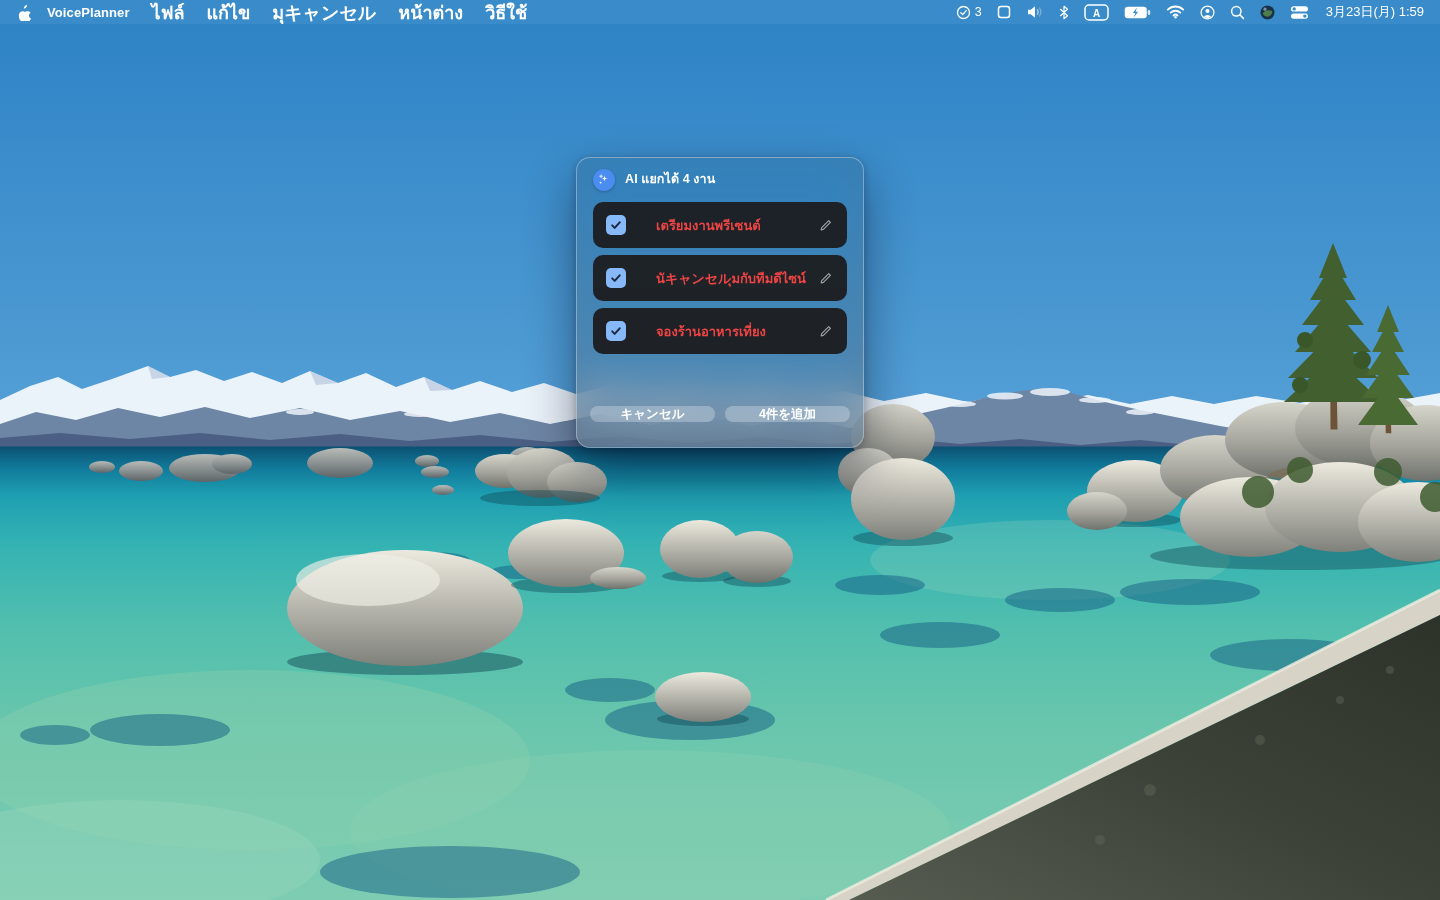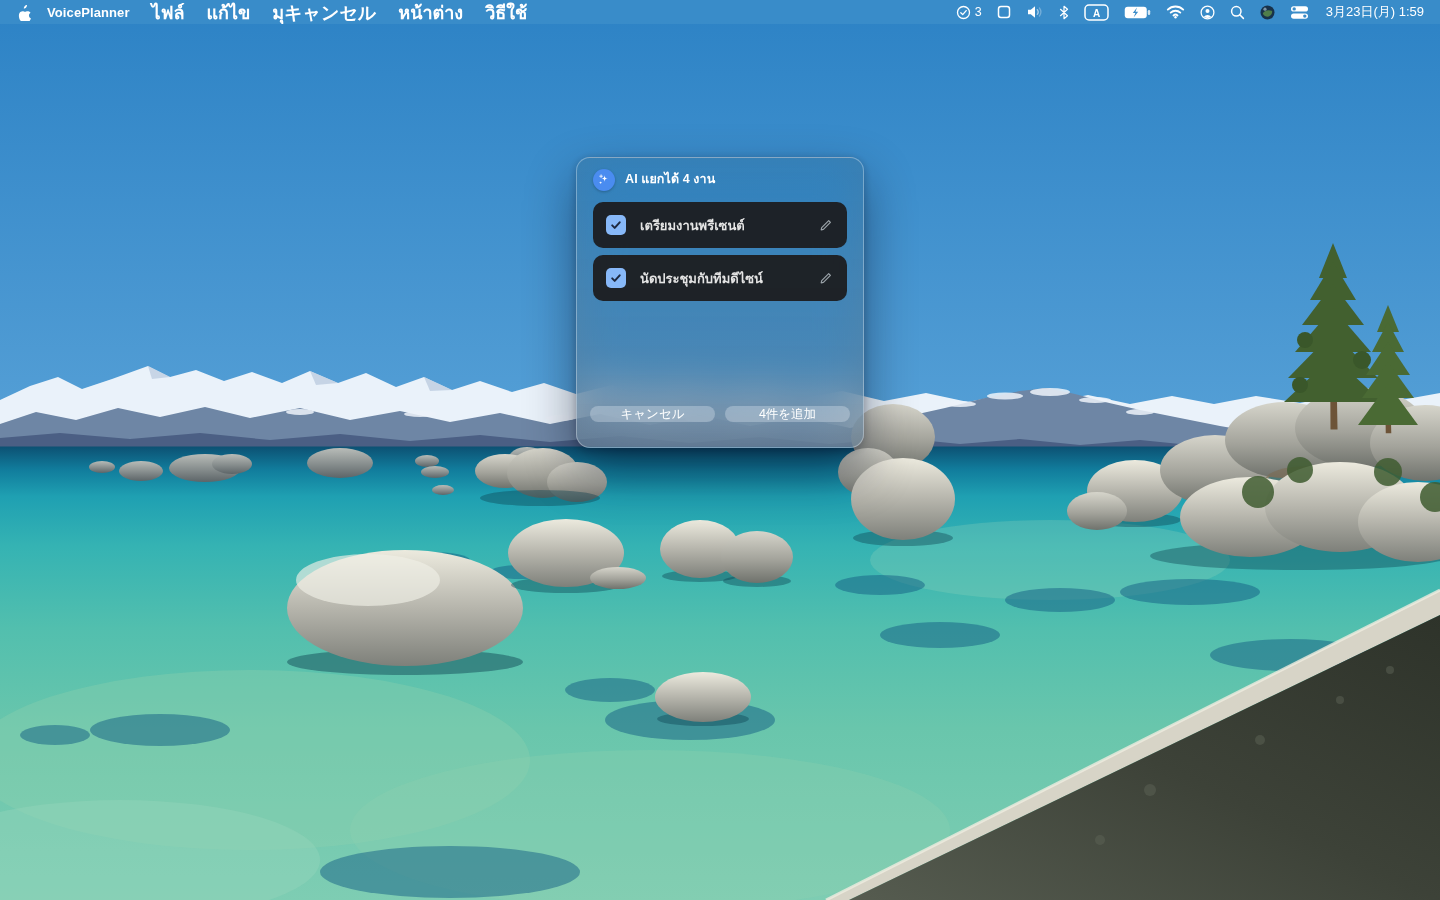--- a/index.html
+++ b/index.html
@@ -30,27 +30,27 @@
           box-sizing:border-box;z-index:20;overflow:hidden;}
   .dlg-header{display:flex;align-items:flex-start;gap:10px;padding:11px 16px;height:22px;}
   .ai-badge{width:22px;height:22px;border-radius:50%;background:#4a8cf0;display:flex;
             align-items:center;justify-content:center;flex:none;box-shadow:0 1px 3px rgba(0,0,0,.25);}
   .dlg-title{color:#fff;font-size:12.5px;font-weight:700;letter-spacing:.1px;}
   .task-list{height:197px;margin:0 16px;overflow:hidden;}
   .task-row{height:46px;margin-bottom:7px;background:rgba(29,30,33,.96);border-radius:10px;
             display:flex;align-items:center;padding:0 13px;box-sizing:border-box;}
   .checkbox{width:20px;height:20px;border-radius:5px;background:#87b8f8;display:flex;
             align-items:center;justify-content:center;flex:none;cursor:pointer;}
-  .task-label{margin-left:14px;color:#e5e5e5;font-size:13px;font-weight:700;flex:1;
+  .task-label{margin-left:30px;color:#ef4444;font-size:13px;font-weight:700;flex:1;
               white-space:nowrap;overflow:hidden;}
   .edit-btn{width:18px;height:18px;display:flex;align-items:center;justify-content:center;
             flex:none;cursor:pointer;}
   .actions{display:flex;gap:10px;margin:7px 13px 0 13px;}
   .btn{flex:1;height:16px;border:none;border-radius:8px;background:rgba(235,243,249,.30);
-       color:#fff;font-family:inherit;font-size:12.5px;font-weight:400;cursor:pointer;
+       color:#fff;font-family:inherit;font-size:12.5px;font-weight:700;cursor:pointer;
        display:flex;align-items:center;justify-content:center;}
 </style>
 </head>
 <body>
 
 <div class="stage">
 
   <svg class="wallpaper" viewBox="0 0 1440 900" preserveAspectRatio="none" aria-hidden="true">
     <defs>
       <linearGradient id="sky" x1="0" y1="0" x2="0" y2="1">
@@ -362,21 +362,34 @@
             <path d="M3.2 11.8l.5-2.2 7-7 1.7 1.7-7 7z" fill="none" stroke="#9aa2a8" stroke-width="1.2" stroke-linejoin="round"></path>
           </svg>
         </span>
       </div>
       <div class="task-row">
         <span class="checkbox">
           <svg width="12" height="12" viewBox="0 0 12 12">
             <path d="M2.2 6.4l2.5 2.5 5-5.6" fill="none" stroke="#1e2940" stroke-width="2" stroke-linecap="round" stroke-linejoin="round"></path>
           </svg>
         </span>
-        <span class="task-label">นัดประชุมกับทีมดีไซน์</span>
+        <span class="task-label">นัキャンセルุมกับทีมดีไซน์</span>
+        <span class="edit-btn">
+          <svg width="15" height="15" viewBox="0 0 15 15">
+            <path d="M3.2 11.8l.5-2.2 7-7 1.7 1.7-7 7z" fill="none" stroke="#9aa2a8" stroke-width="1.2" stroke-linejoin="round"></path>
+          </svg>
+        </span>
+      </div>
+      <div class="task-row">
+        <span class="checkbox">
+          <svg width="12" height="12" viewBox="0 0 12 12">
+            <path d="M2.2 6.4l2.5 2.5 5-5.6" fill="none" stroke="#1e2940" stroke-width="2" stroke-linecap="round" stroke-linejoin="round"></path>
+          </svg>
+        </span>
+        <span class="task-label">จองร้านอาหารเที่ยง</span>
         <span class="edit-btn">
           <svg width="15" height="15" viewBox="0 0 15 15">
             <path d="M3.2 11.8l.5-2.2 7-7 1.7 1.7-7 7z" fill="none" stroke="#9aa2a8" stroke-width="1.2" stroke-linejoin="round"></path>
           </svg>
         </span>
       </div>
     </div>
 
     <div class="actions">
       <button class="btn">キャンセル</button>

